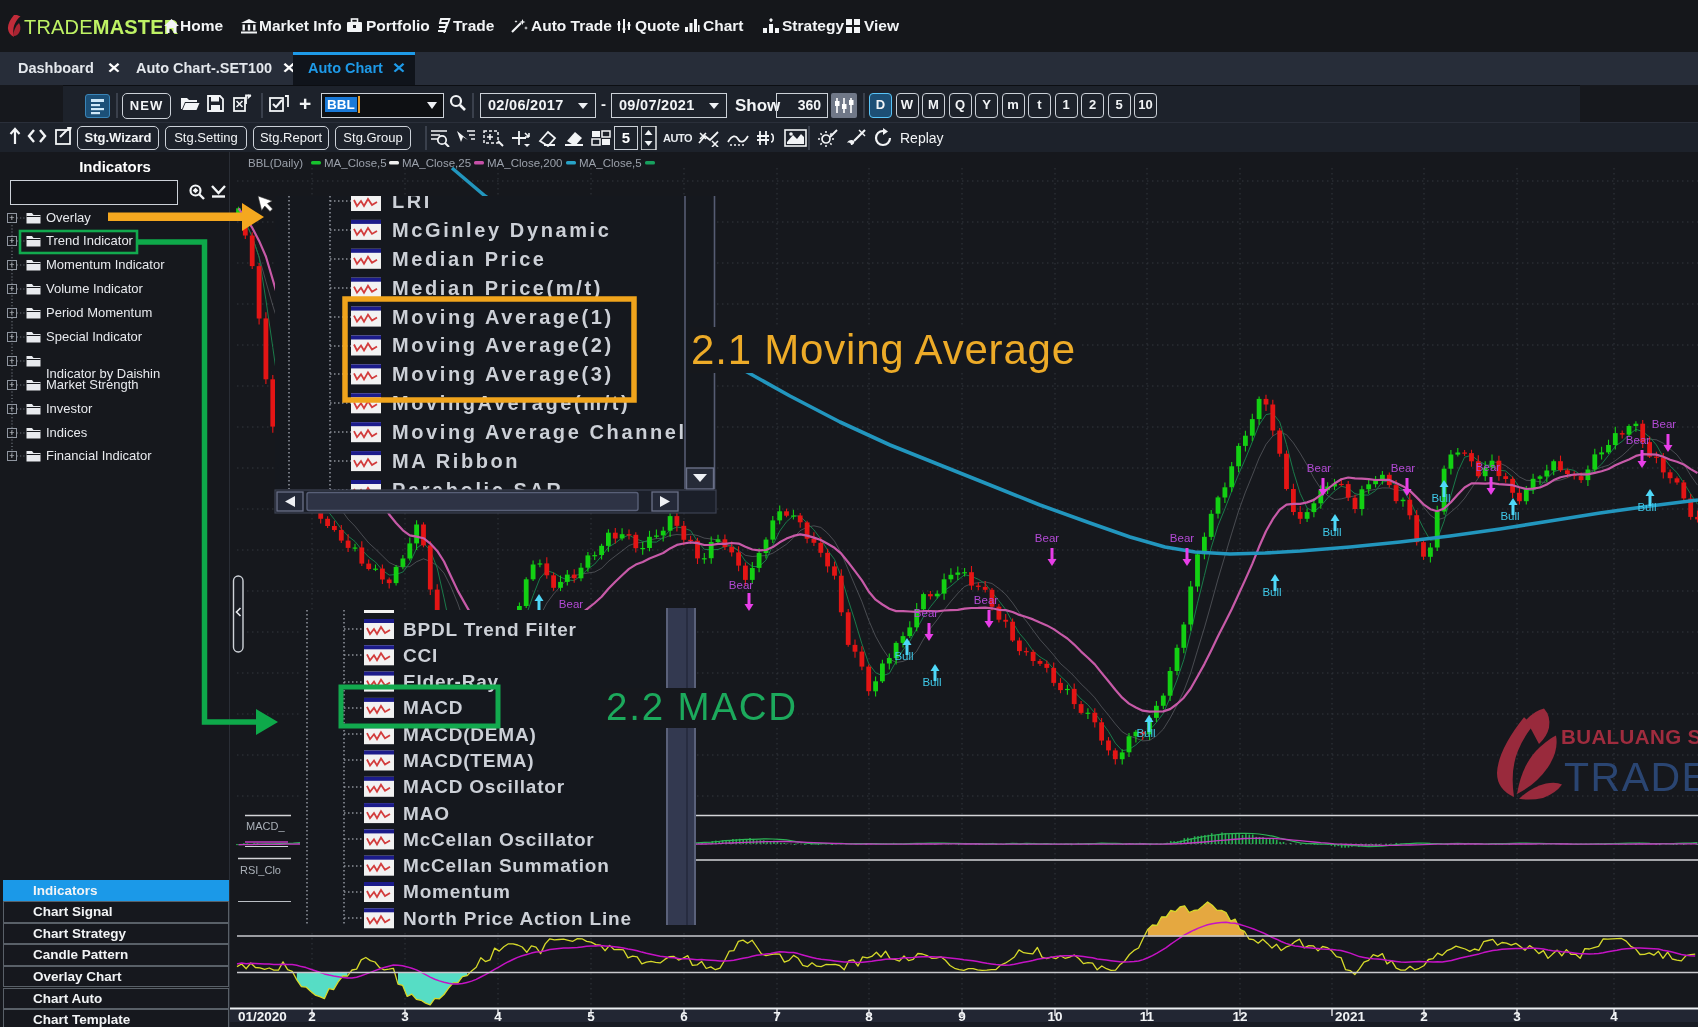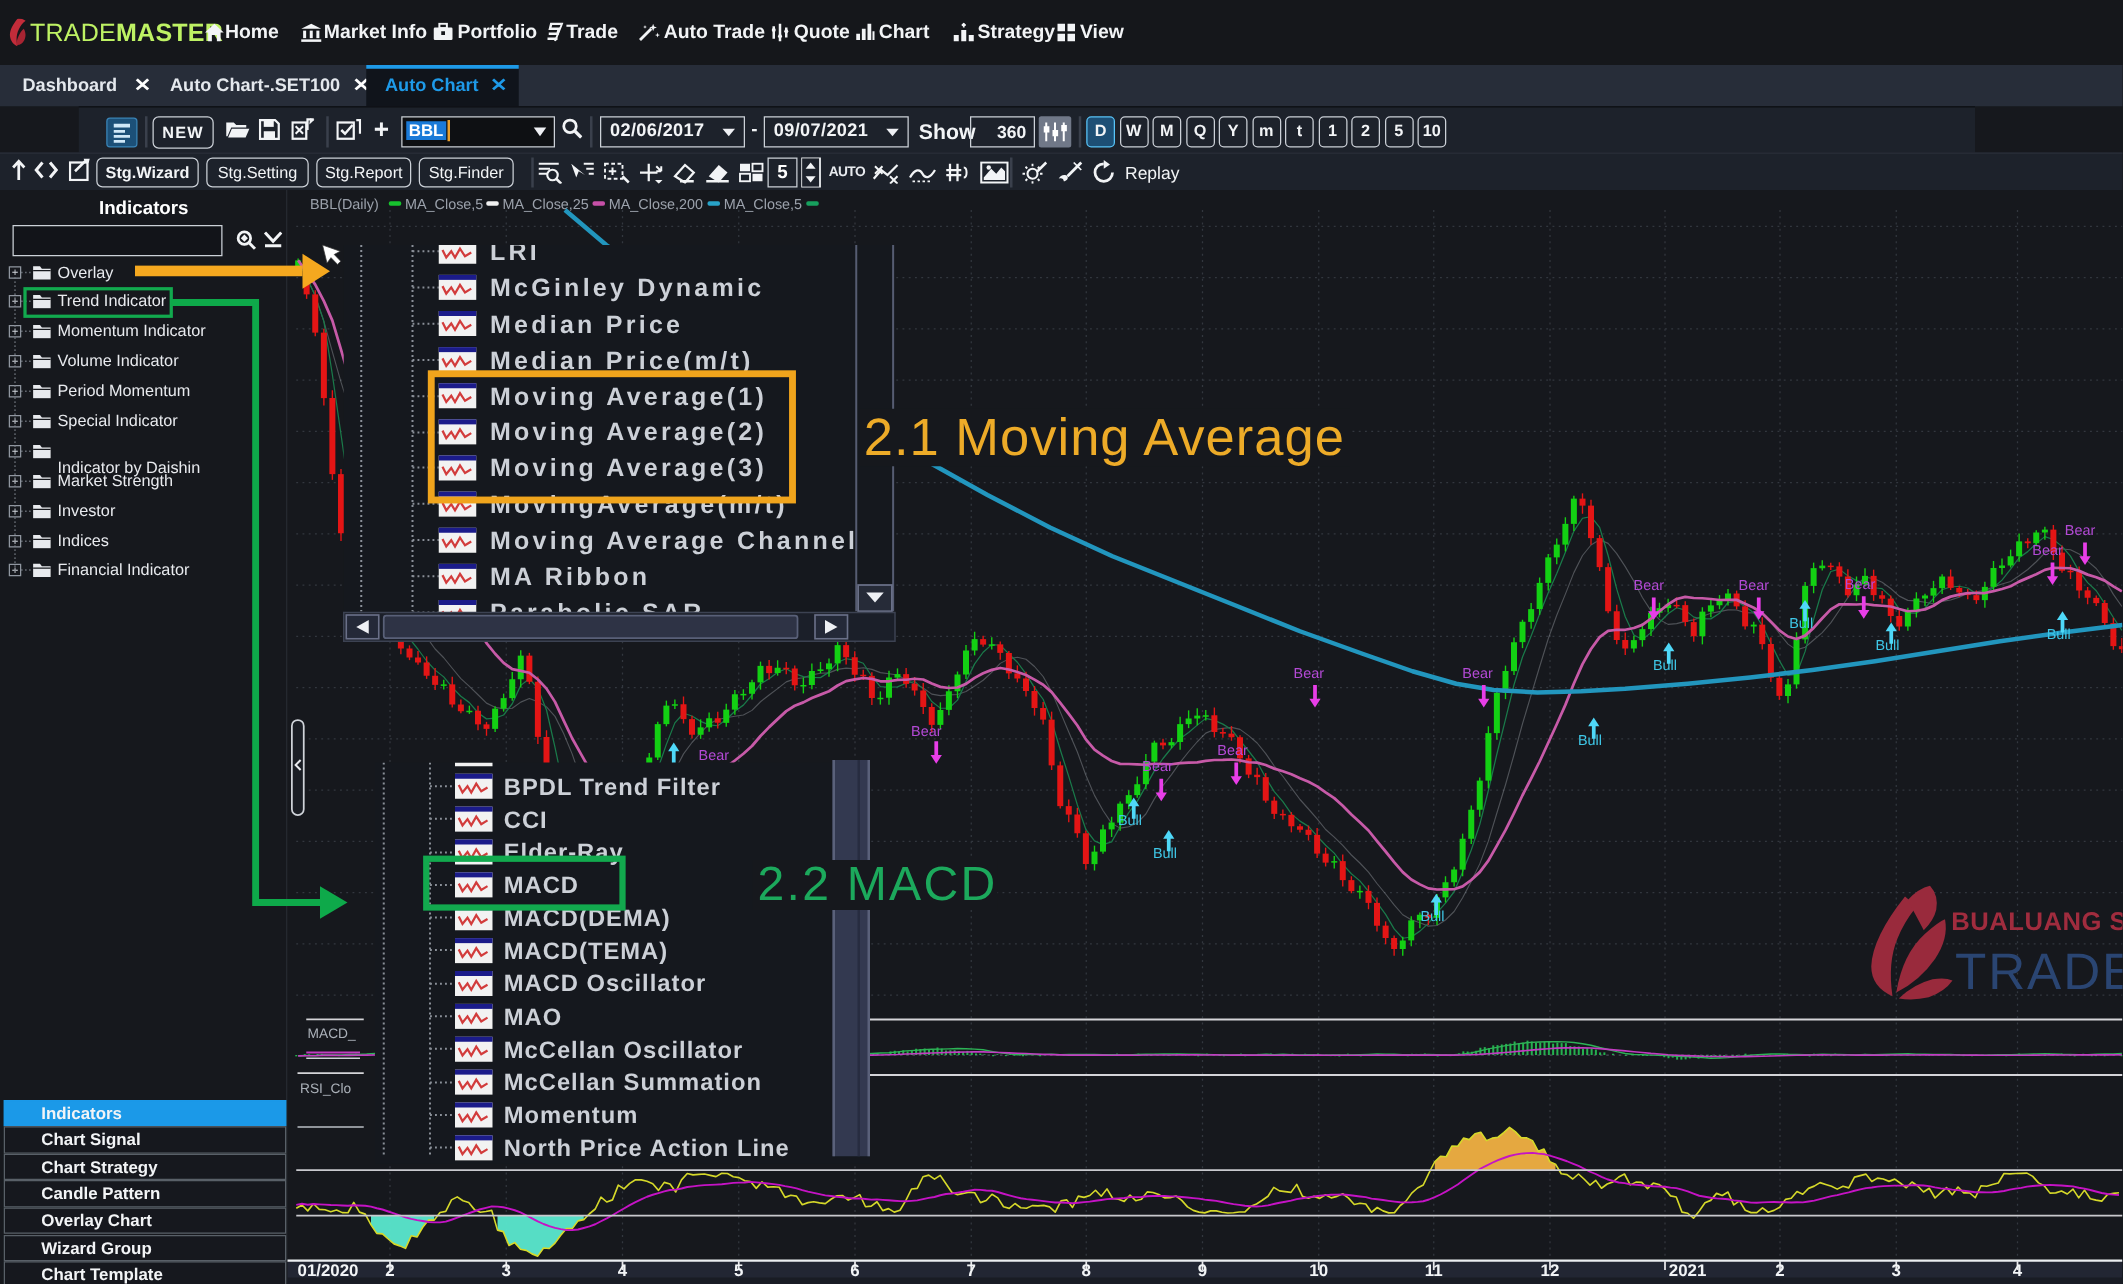--- a/index.html
+++ b/index.html
@@ -218,21 +218,21 @@
     </div>
     <div class="ibtn" style="left:55px;top:4px;">
       <svg width="18" height="18" viewBox="0 0 18 18" style="">
         <rect x="1" y="3" width="14" height="14" fill="none" stroke="#f2f4f6" stroke-width="1.8"></rect>
         <path d="M 5 10 L 16 -1 M 16 -1 L 12 0 M 16 -1 L 15 3" stroke="#f2f4f6" stroke-width="2"></path>
       </svg>
     </div>
     <div class="btn" style="left:77px;top:3px;width:82px;height:24px;line-height:21px;border-radius:5px;font-weight:bold;">Stg.Wizard</div>
     <div class="btn" style="left:165px;top:3px;width:82px;height:24px;line-height:21px;border-radius:5px;font-weight:normal;">Stg.Setting</div>
     <div class="btn" style="left:253px;top:3px;width:76px;height:24px;line-height:21px;border-radius:5px;font-weight:normal;">Stg.Report</div>
-    <div class="btn" style="left:335px;top:3px;width:76px;height:24px;line-height:21px;border-radius:5px;font-weight:normal;">Stg.Finder</div>
+    <div class="btn" style="left:335px;top:3px;width:76px;height:24px;line-height:21px;border-radius:5px;font-weight:normal;">Stg.Group</div>
     <div class="sep" style="left:425px;top:3px;height:24px;"></div>
     <div class="ibtn" style="left:428px;top:6px;">
       <svg width="22" height="18" viewBox="0 0 22 18" style="">
         <path d="M 3 2 L 19 2 M 3 6 L 12 6 M 3 10 L 10 10" stroke="#f2f4f6" stroke-width="1.7"></path>
         <circle cx="14" cy="11" r="4.2" fill="none" stroke="#f2f4f6" stroke-width="1.7"></circle>
         <path d="M 17 14 L 21 18" stroke="#f2f4f6" stroke-width="2"></path>
       </svg>
     </div>
     <div class="ibtn" style="left:455px;top:6px;">
       <svg width="22" height="18" viewBox="0 0 22 18" style="">
@@ -472,21 +472,21 @@
       <line x1="17" y1="257" x2="26" y2="257" stroke="#7a8089" stroke-width="1.2" stroke-dasharray="1,2.2"></line>
       <line x1="17" y1="281" x2="26" y2="281" stroke="#7a8089" stroke-width="1.2" stroke-dasharray="1,2.2"></line>
       <line x1="17" y1="304" x2="26" y2="304" stroke="#7a8089" stroke-width="1.2" stroke-dasharray="1,2.2"></line>
     </svg>
   </div>
 <div class="bmenu" style="top:879.5px;background:#1b99e8;border-color:#1b99e8;">Indicators</div>
 <div class="bmenu" style="top:901.1px;">Chart Signal</div>
 <div class="bmenu" style="top:922.7px;">Chart Strategy</div>
 <div class="bmenu" style="top:944.3px;">Candle Pattern</div>
 <div class="bmenu" style="top:965.9px;">Overlay Chart</div>
-<div class="bmenu" style="top:987.5px;">Wizard Group</div>
+<div class="bmenu" style="top:987.5px;">Chart Auto</div>
 <div class="bmenu" style="top:1009.1px;">Chart Template</div>
 <div class="abs" style="left:0;top:0;">
     <svg id="chart" width="1698" height="1027" viewBox="0 0 1698 1027" font-family="Liberation Sans, sans-serif">
 <rect x="230" y="152" width="1468" height="875" fill="#16181d"></rect>
 <rect x="230" y="1009" width="1468" height="18" fill="#222633"></rect>
 <rect x="230" y="1022" width="1468" height="5" fill="#191c24"></rect>
 <line x1="312" y1="168" x2="312" y2="1008" stroke="#33373f" stroke-width="1" stroke-dasharray="1.5,3.5"></line>
 <line x1="405" y1="168" x2="405" y2="1008" stroke="#33373f" stroke-width="1" stroke-dasharray="1.5,3.5"></line>
 <line x1="498" y1="168" x2="498" y2="1008" stroke="#33373f" stroke-width="1" stroke-dasharray="1.5,3.5"></line>
 <line x1="591" y1="168" x2="591" y2="1008" stroke="#33373f" stroke-width="1" stroke-dasharray="1.5,3.5"></line>

